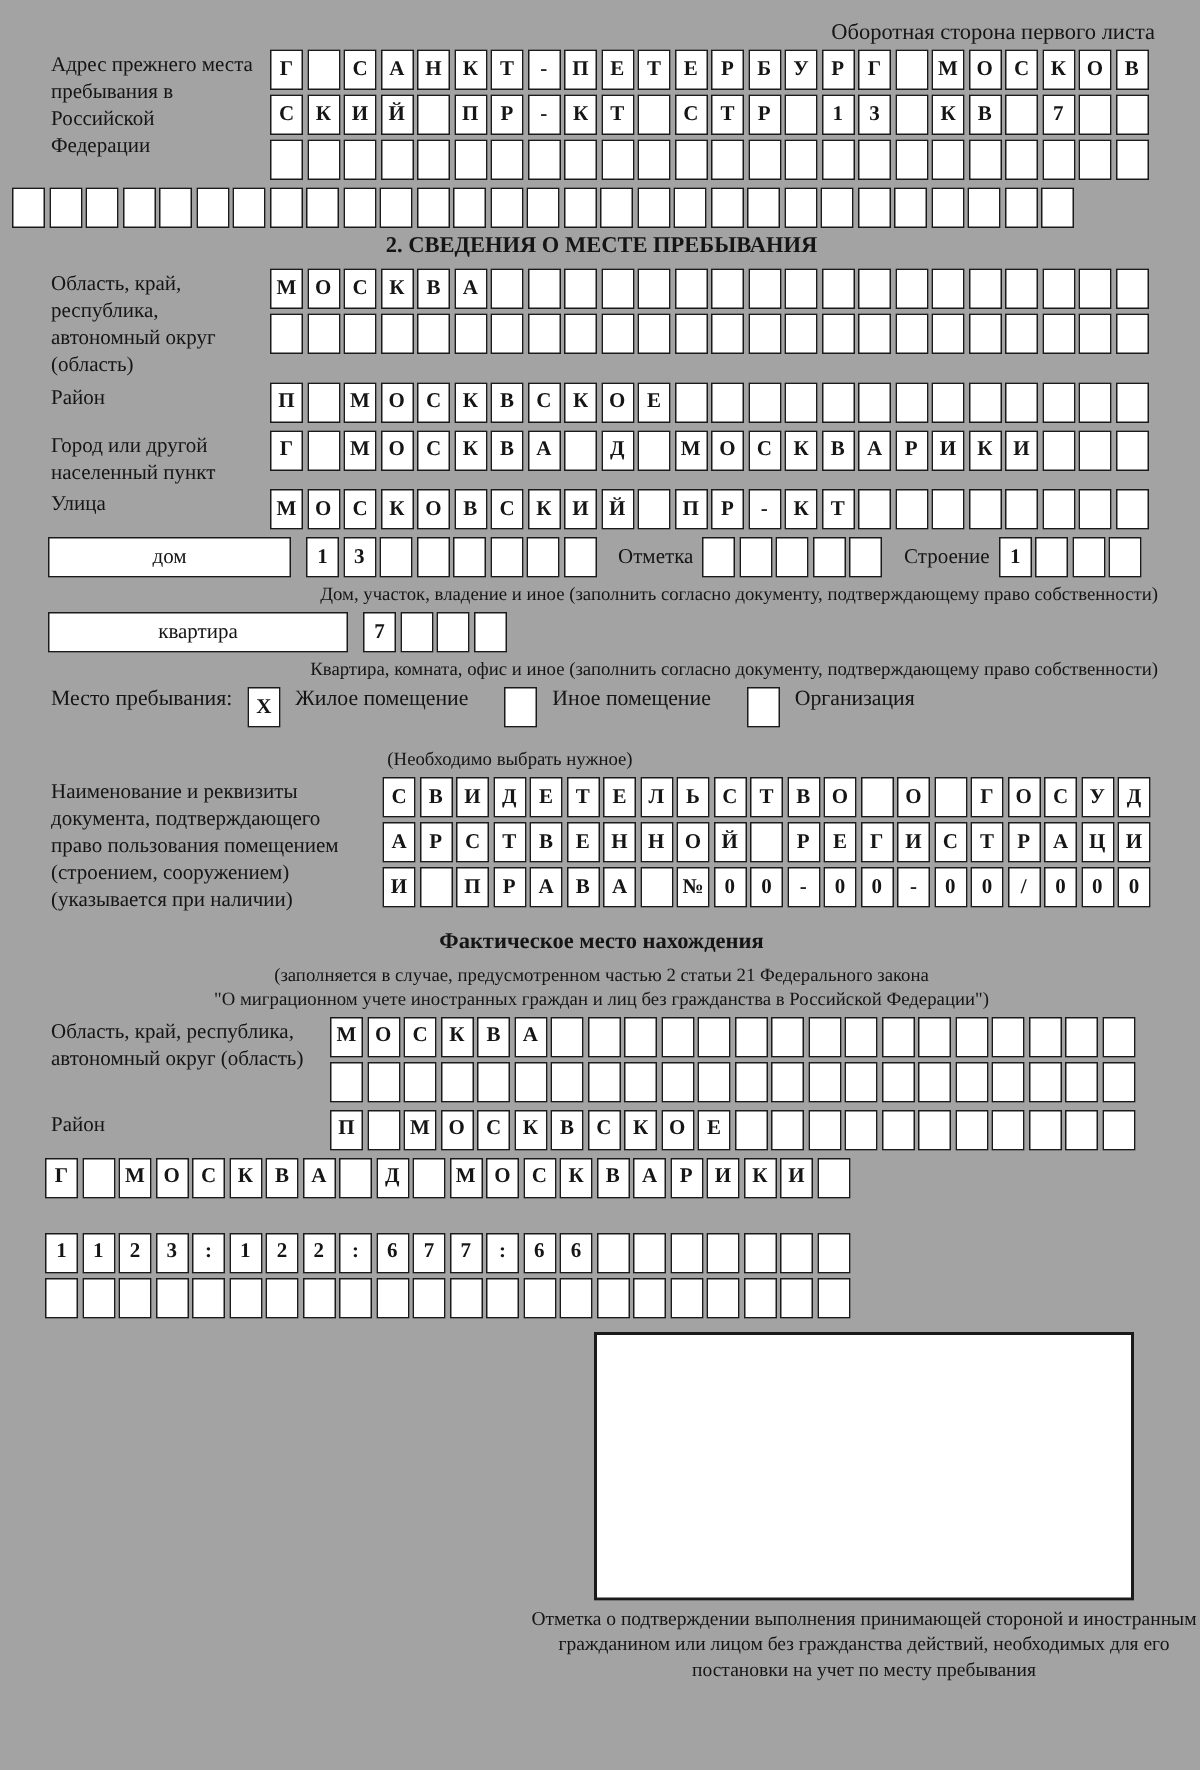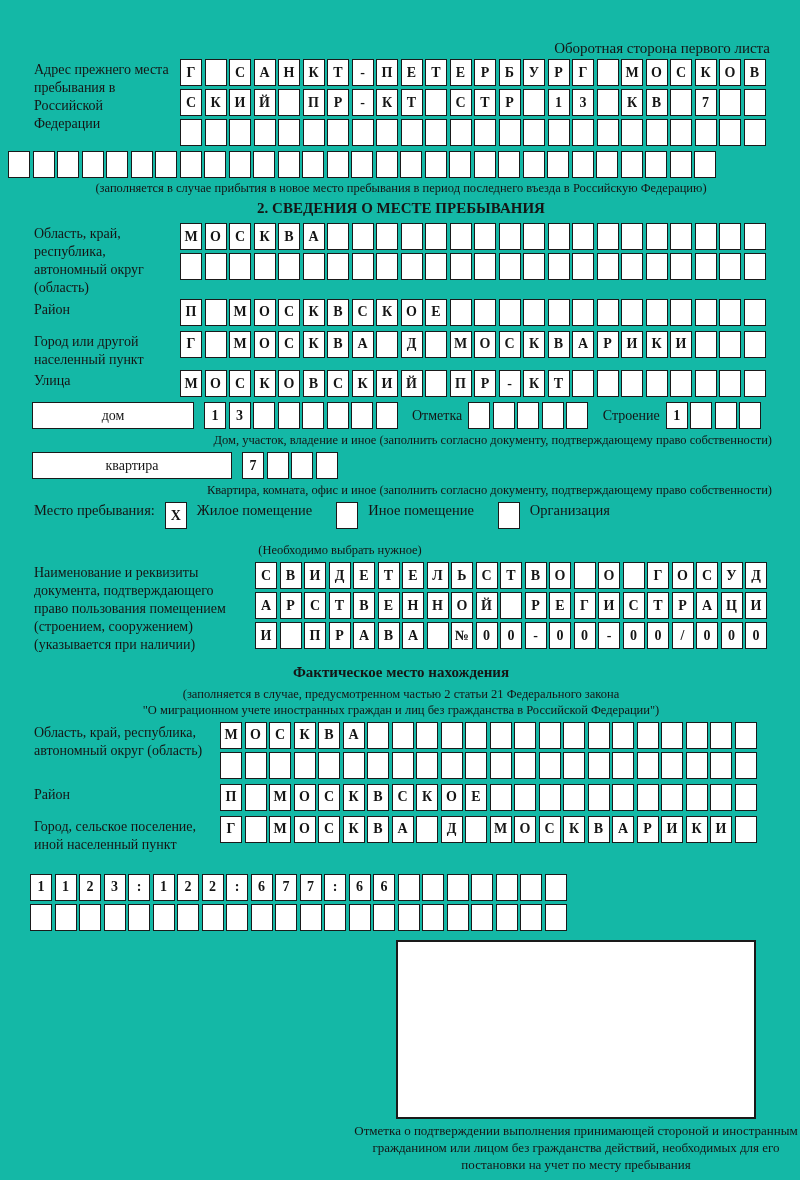--- a/index.html
+++ b/index.html
@@ -1,20 +1,20 @@
 <!DOCTYPE html>
 <html lang="ru"><head>
 <meta charset="utf-8">
 <title>Form</title>
 <style>
   html,body { margin:0; padding:0; background:#ffffff; }
   .page {
     width:800px; height:1180px; box-sizing:border-box;
-    padding:32px 28px 0 30px; overflow:hidden;
-    font-family:"Liberation Serif", serif; color:#151515; background:#14b8a6;
+    padding:6px 28px 0 30px; overflow:hidden;
+    font-family:"Liberation Serif", serif; color:#151515; background:#a3a3a3;
   }
   .top-note { text-align:right; font-size:15px; padding:8px 2px 0 0; }
 
   .field { display:flex; align-items:flex-start; margin-bottom:2px; }
   .label { flex:none; width:150px; font-size:14px; line-height:1.28; padding:2px 8px 0 4px; box-sizing:border-box; }
   .label.w190 { width:190px; }
   .label.w225 { width:225px; }
   .rows { display:flex; flex-direction:column; }
 
   .boxes { display:flex; flex-wrap:nowrap; margin-bottom:3px; }
@@ -160,21 +160,20 @@
       <span class="cell"></span>
       <span class="cell"></span>
       <span class="cell"></span>
       <span class="cell"></span>
       <span class="cell"></span>
       <span class="cell"></span>
       <span class="cell"></span>
       <span class="cell"></span>
       <span class="cell"></span>
     </div>
-  <div class="note">(заполняется в случае прибытия в новое место пребывания в период последнего въезда в Российскую Федерацию)</div>
 
   <div class="sec-title">2. СВЕДЕНИЯ О МЕСТЕ ПРЕБЫВАНИЯ</div>
 
   <div class="field">
     <div class="label">Область, край, республика, автономный округ (область)</div>
     <div class="rows">
       <div class="boxes">
           <span class="cell">М</span>
           <span class="cell">О</span>
           <span class="cell">С</span>
@@ -526,21 +525,20 @@
         <span class="cell"></span>
         <span class="cell"></span>
         <span class="cell"></span>
         <span class="cell"></span>
         <span class="cell"></span>
         <span class="cell"></span>
       </div>
   </div>
 
   <div class="field">
-    <div class="label w190">Город, сельское поселение, иной населенный пункт</div>
     <div class="boxes">
         <span class="cell">Г</span>
         <span class="cell"></span>
         <span class="cell">М</span>
         <span class="cell">О</span>
         <span class="cell">С</span>
         <span class="cell">К</span>
         <span class="cell">В</span>
         <span class="cell">А</span>
         <span class="cell"></span>

